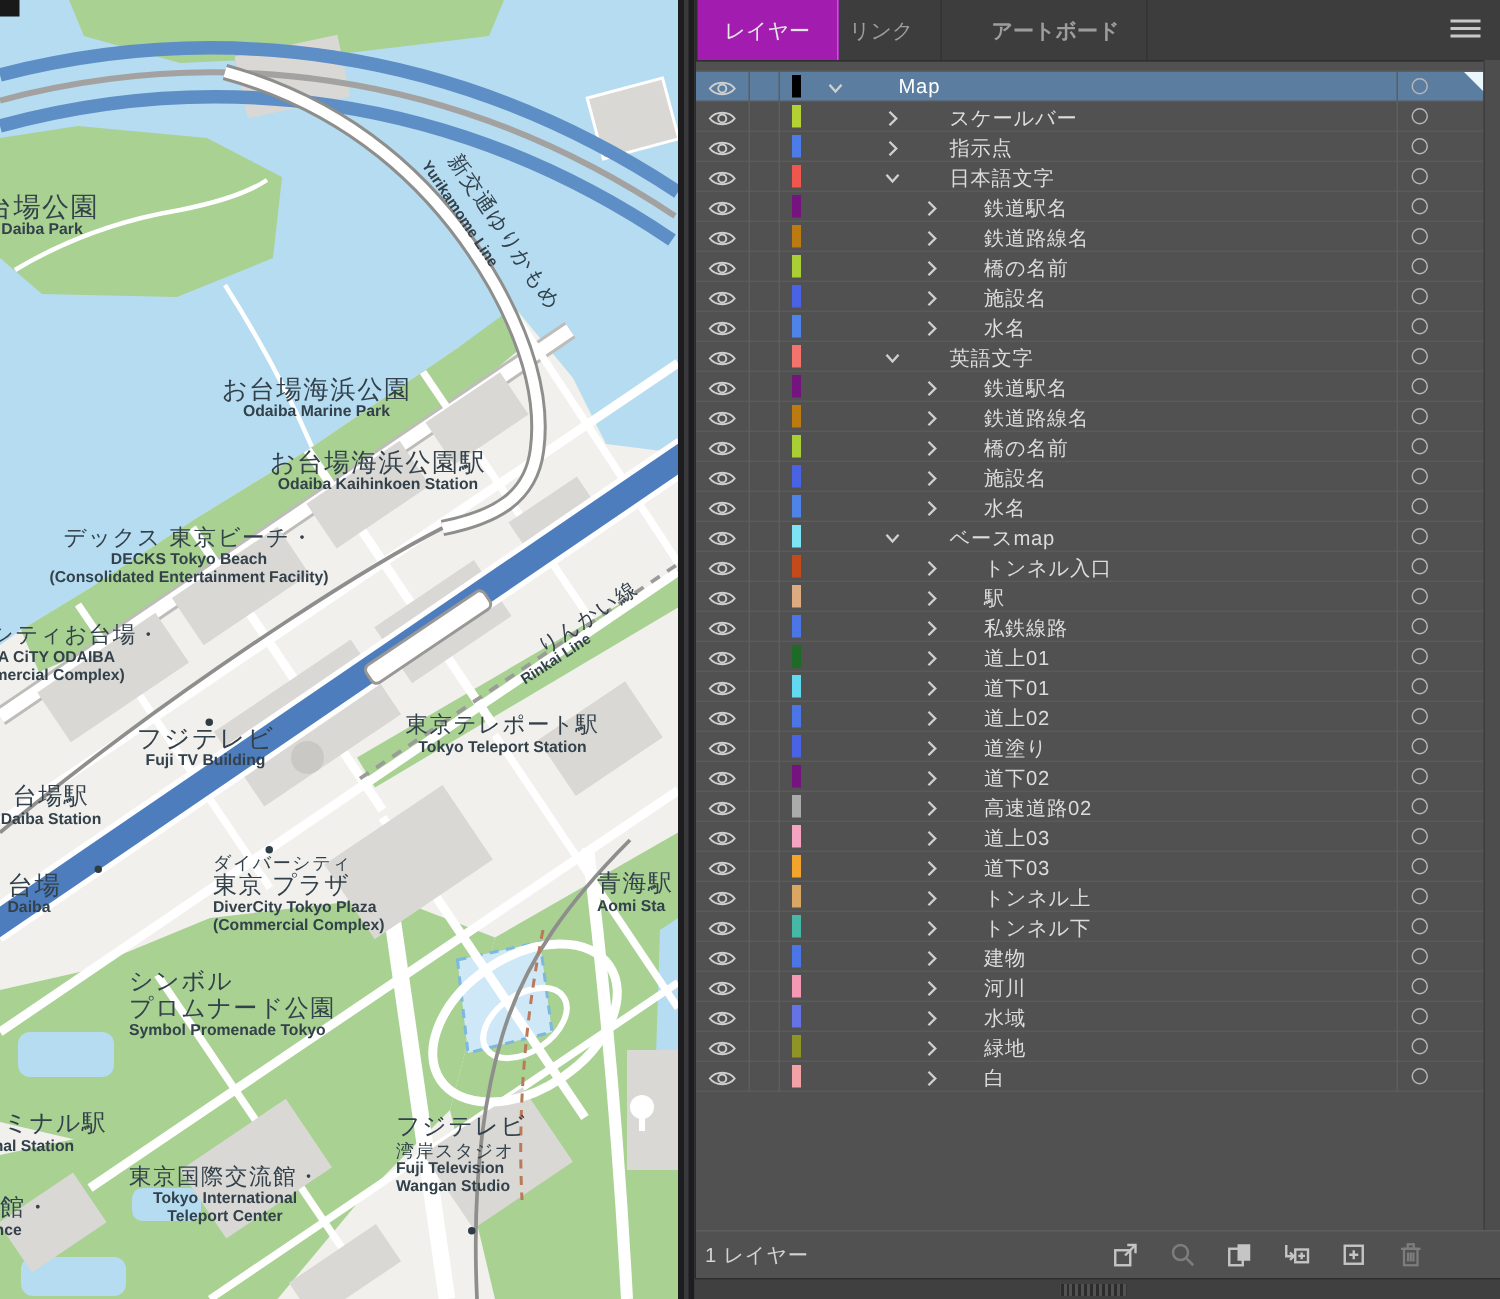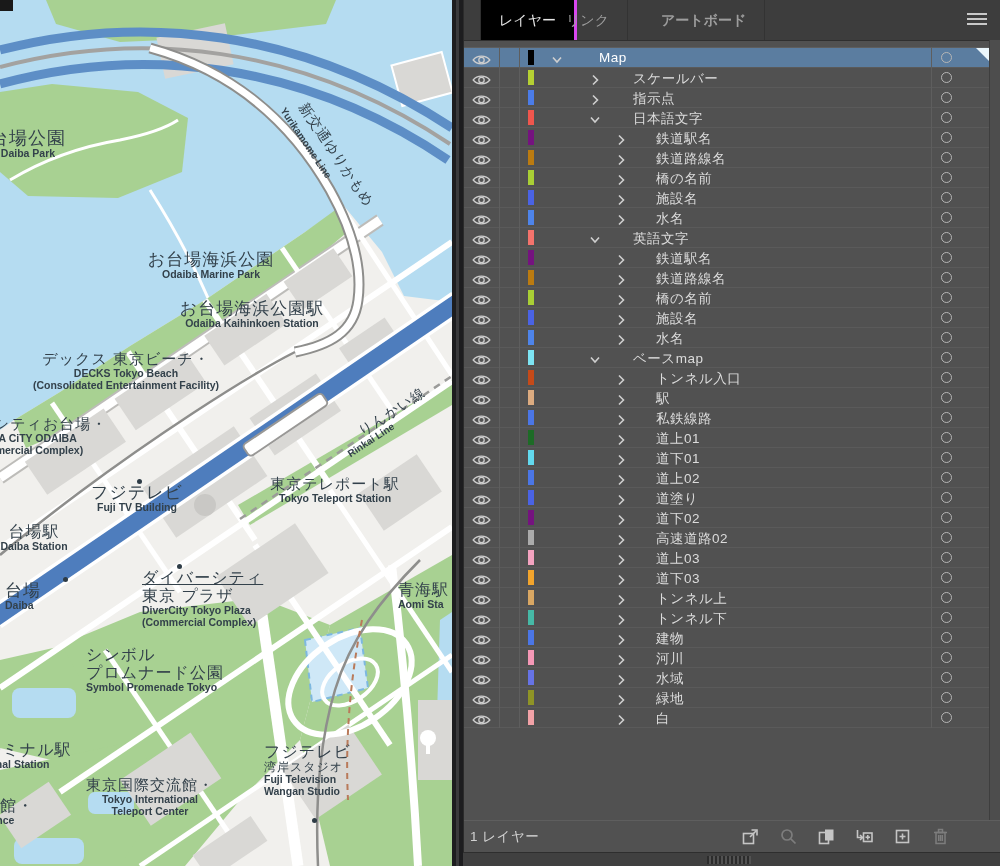--- a/index.html
+++ b/index.html
@@ -19,21 +19,21 @@
 
   
   #doc-gap{position:absolute;left:452px;top:0;width:11px;height:866px;background:#1d1d1f;}
   #doc-gap .scroll-hint{position:absolute;left:4px;top:0;width:3px;height:866px;background:#3a3a3c;}
 
   
   #panel{position:absolute;left:463px;top:0;width:537px;height:866px;background:#515151;border-left:1px solid #2b2b2b;}
   #panel-header{position:absolute;left:0;top:0;width:537px;height:40px;background:#3d3d3d;border-bottom:1px solid #2f2f2f;}
   .tab{position:absolute;top:0;height:40px;line-height:40px;padding:0 18px;font-size:14px;color:#9d9d9d;
        border-right:1px solid #333;box-sizing:border-box;}
-  .tab.active{background:#000000;color:#e6e6e6;border-right:3px solid #d946ef;border-left:1px solid #2f2f2f;margin-left:16px;}
+  .tab.active{background:#a21caf;color:#e6e6e6;border-right:1px solid #d946ef;border-left:1px solid #2f2f2f;}
   #panel-menu-btn{position:absolute;right:14px;top:13px;width:20px;height:14px;cursor:pointer;}
   #panel-menu-btn span{display:block;height:2px;background:#c9c9c9;margin-bottom:3px;}
 
   #layer-list{position:absolute;left:0;top:47px;width:525px;height:773px;border-top:1px solid #5e5e5e;
               border-bottom:1px solid #5e5e5e;overflow:hidden;}
   .row{position:relative;height:20px;border-bottom:1px solid #5a5a5a;box-sizing:border-box;background:#515151;}
   .row.selected{background:#5b7da0;}
   .row .eye{position:absolute;left:6px;top:4px;width:23px;height:12px;}
   .vdiv{position:absolute;top:0;width:1px;height:20px;background:#5e5e5e;}
   .row .swatch{position:absolute;left:64px;top:2px;width:6px;height:15px;}
@@ -194,21 +194,21 @@
         </div>
         <div class="map-label" style="left: 5px; top: 581px;">
           <span class="ja" style="font-size: 17px;">台場</span>
           <span class="en">Daiba</span>
         </div>
         <div class="map-label" style="left: 398px; top: 581px;">
           <span class="ja" style="font-size: 16px;">青海駅</span>
           <span class="en">Aomi Sta</span>
         </div>
         <div class="map-label" style="left: 142px; top: 569px;">
-          <span class="ja" style="font-size: 16px; text-decoration: underline;">ダイバーシティ</span>
+          <span class="ja" style="font-size: 12px;">ダイバーシティ</span>
           <span class="ja" style="font-size: 16px;">東京 プラザ</span>
           <span class="en">DiverCity Tokyo Plaza</span>
           <span class="en">(Commercial Complex)</span>
         </div>
         <div class="map-label" style="left: 86px; top: 646px;">
           <span class="ja" style="font-size: 16px;">シンボル</span>
           <span class="ja" style="font-size: 16px;">プロムナード公園</span>
           <span class="en">Symbol Promenade Tokyo</span>
         </div>
         <div class="map-label" style="left: -32px; top: 741px;">

